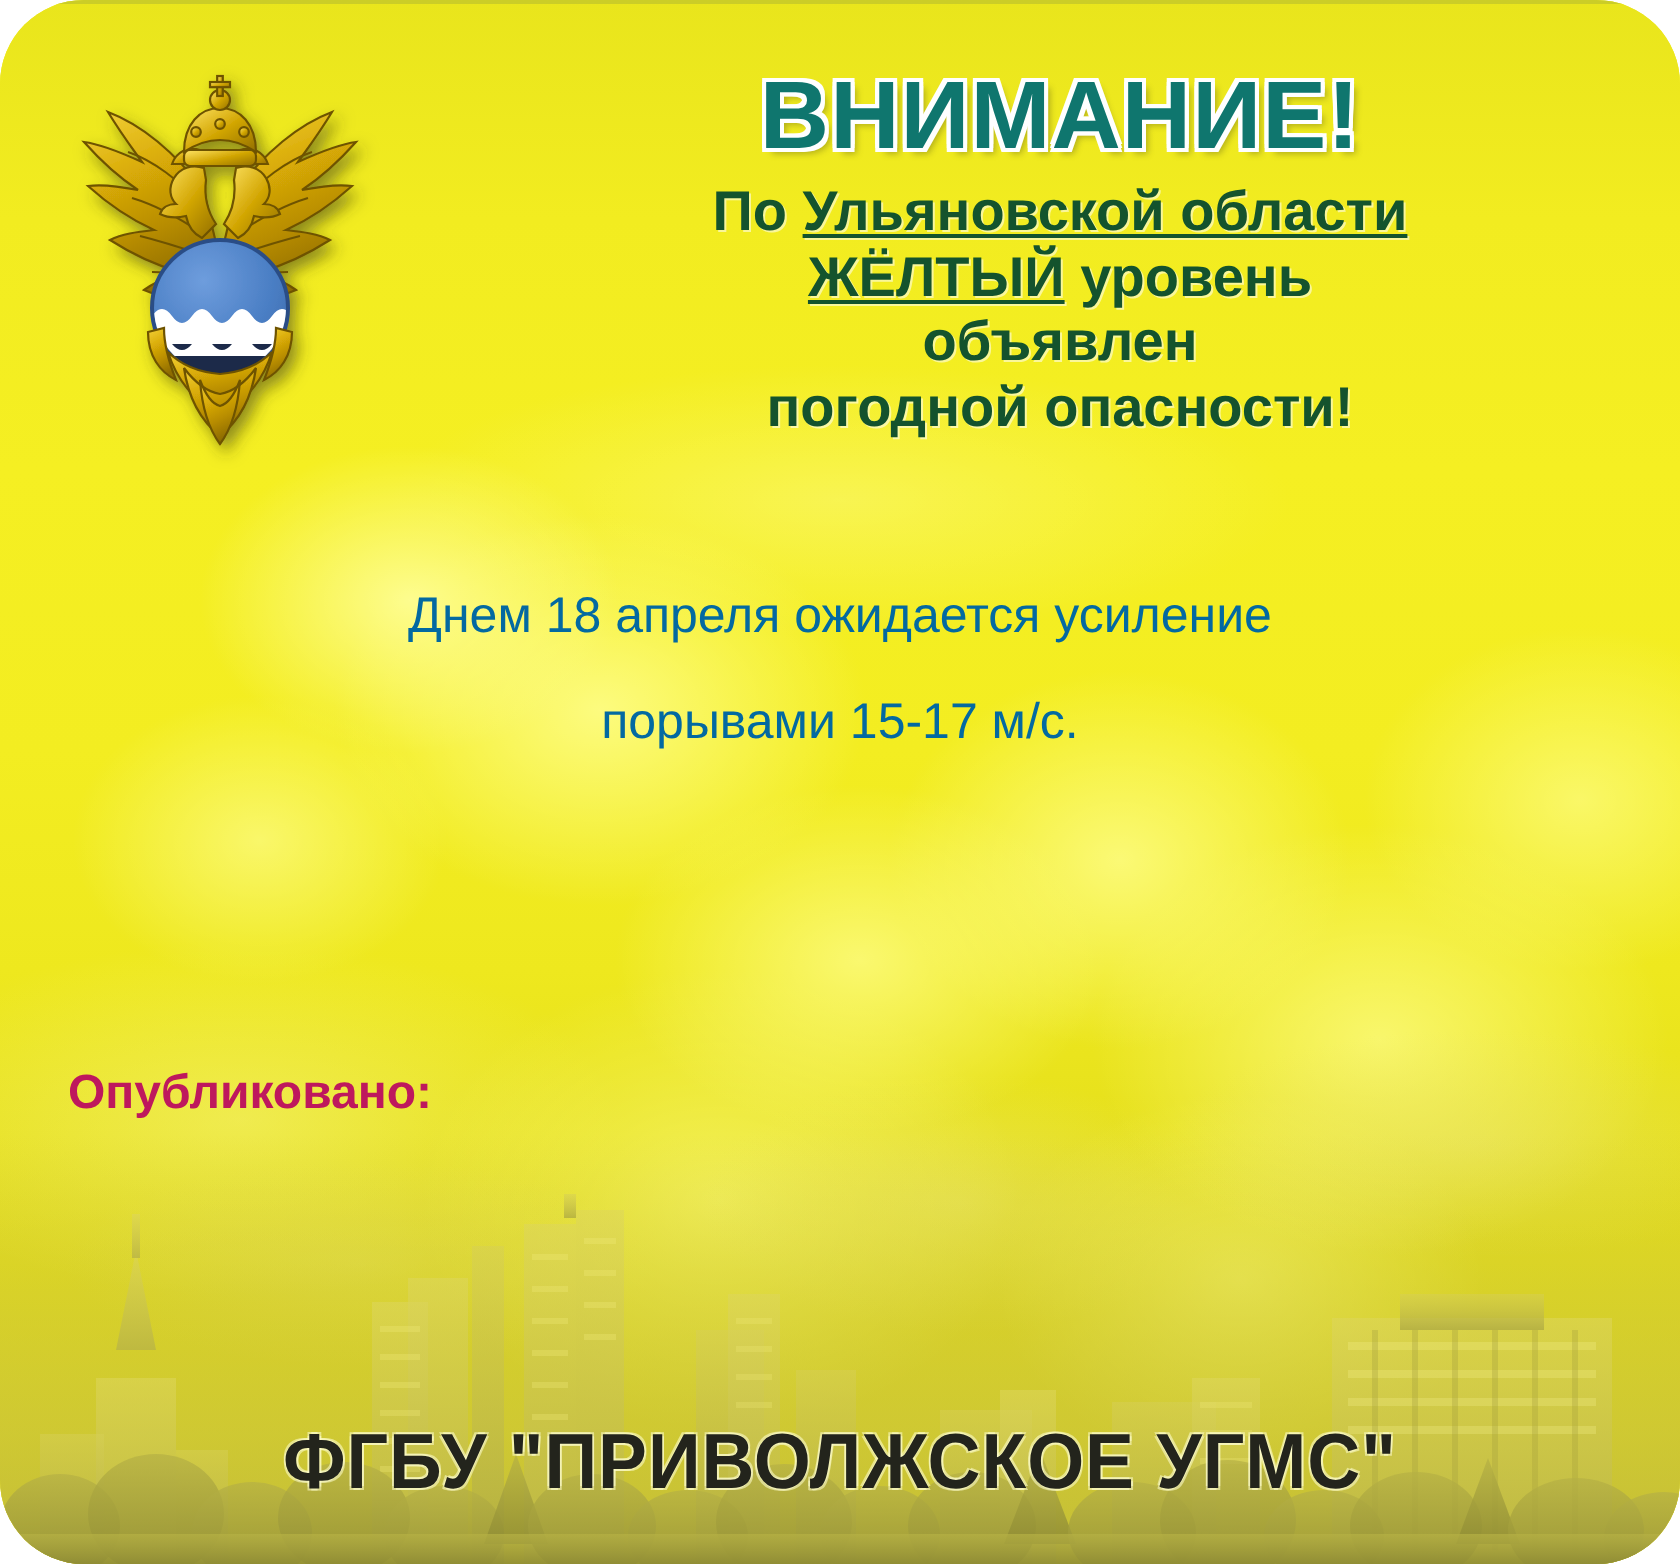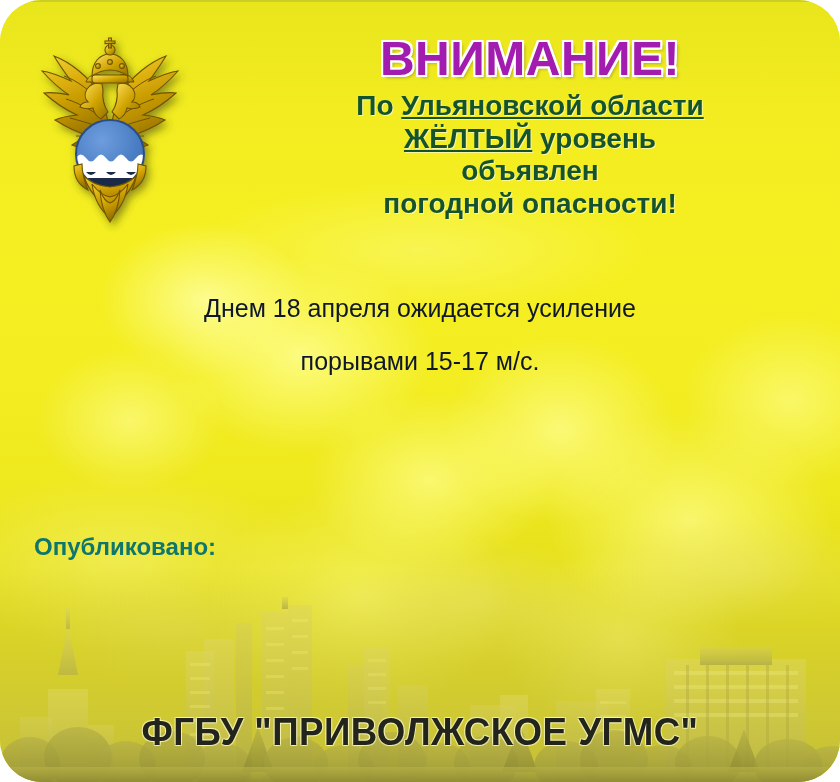--- a/index.html
+++ b/index.html
@@ -109,21 +109,21 @@
   .header-block {
     position: absolute;
     left: 240px;
     top: 34px;
     width: 580px;
     text-align: center;
   }
   .attention {
     font-size: 48px;
     font-weight: bold;
-    color: #a21caf;
+    color: #0f766e;
     letter-spacing: .5px;
     line-height: 1.04;
     margin: 0 0 6px 0;
     text-shadow:
       -2px -2px 0 #fff,  2px -2px 0 #fff,
       -2px  2px 0 #fff,  2px  2px 0 #fff,
       -2px  0   0 #fff,  2px  0   0 #fff,
        0   -2px 0 #fff,  0    2px 0 #fff,
        3px  3px 3px rgba(70,70,20,.35);
   }
@@ -137,32 +137,32 @@
   }
   .blue-line .ul { text-decoration: underline; text-underline-offset: 2px; }
 
   
   .body-block {
     position: absolute;
     left: 60px;
     top: 282px;
     width: 720px;
     text-align: center;
-    color: #0f172a;
+    color: #0369a1;
     font-size: 25px;
     line-height: 53px;
   }
   .body-block p { margin: 0; }
 
   
   .published {
     position: absolute;
     left: 34px;
     top: 530px;
-    color: #0f766e;
+    color: #be185d;
   }
   .published .label {
     font-size: 24px;
     font-weight: bold;
     line-height: 33px;
   }
   .published .value {
     font-size: 25px;
     line-height: 36px;
   }

